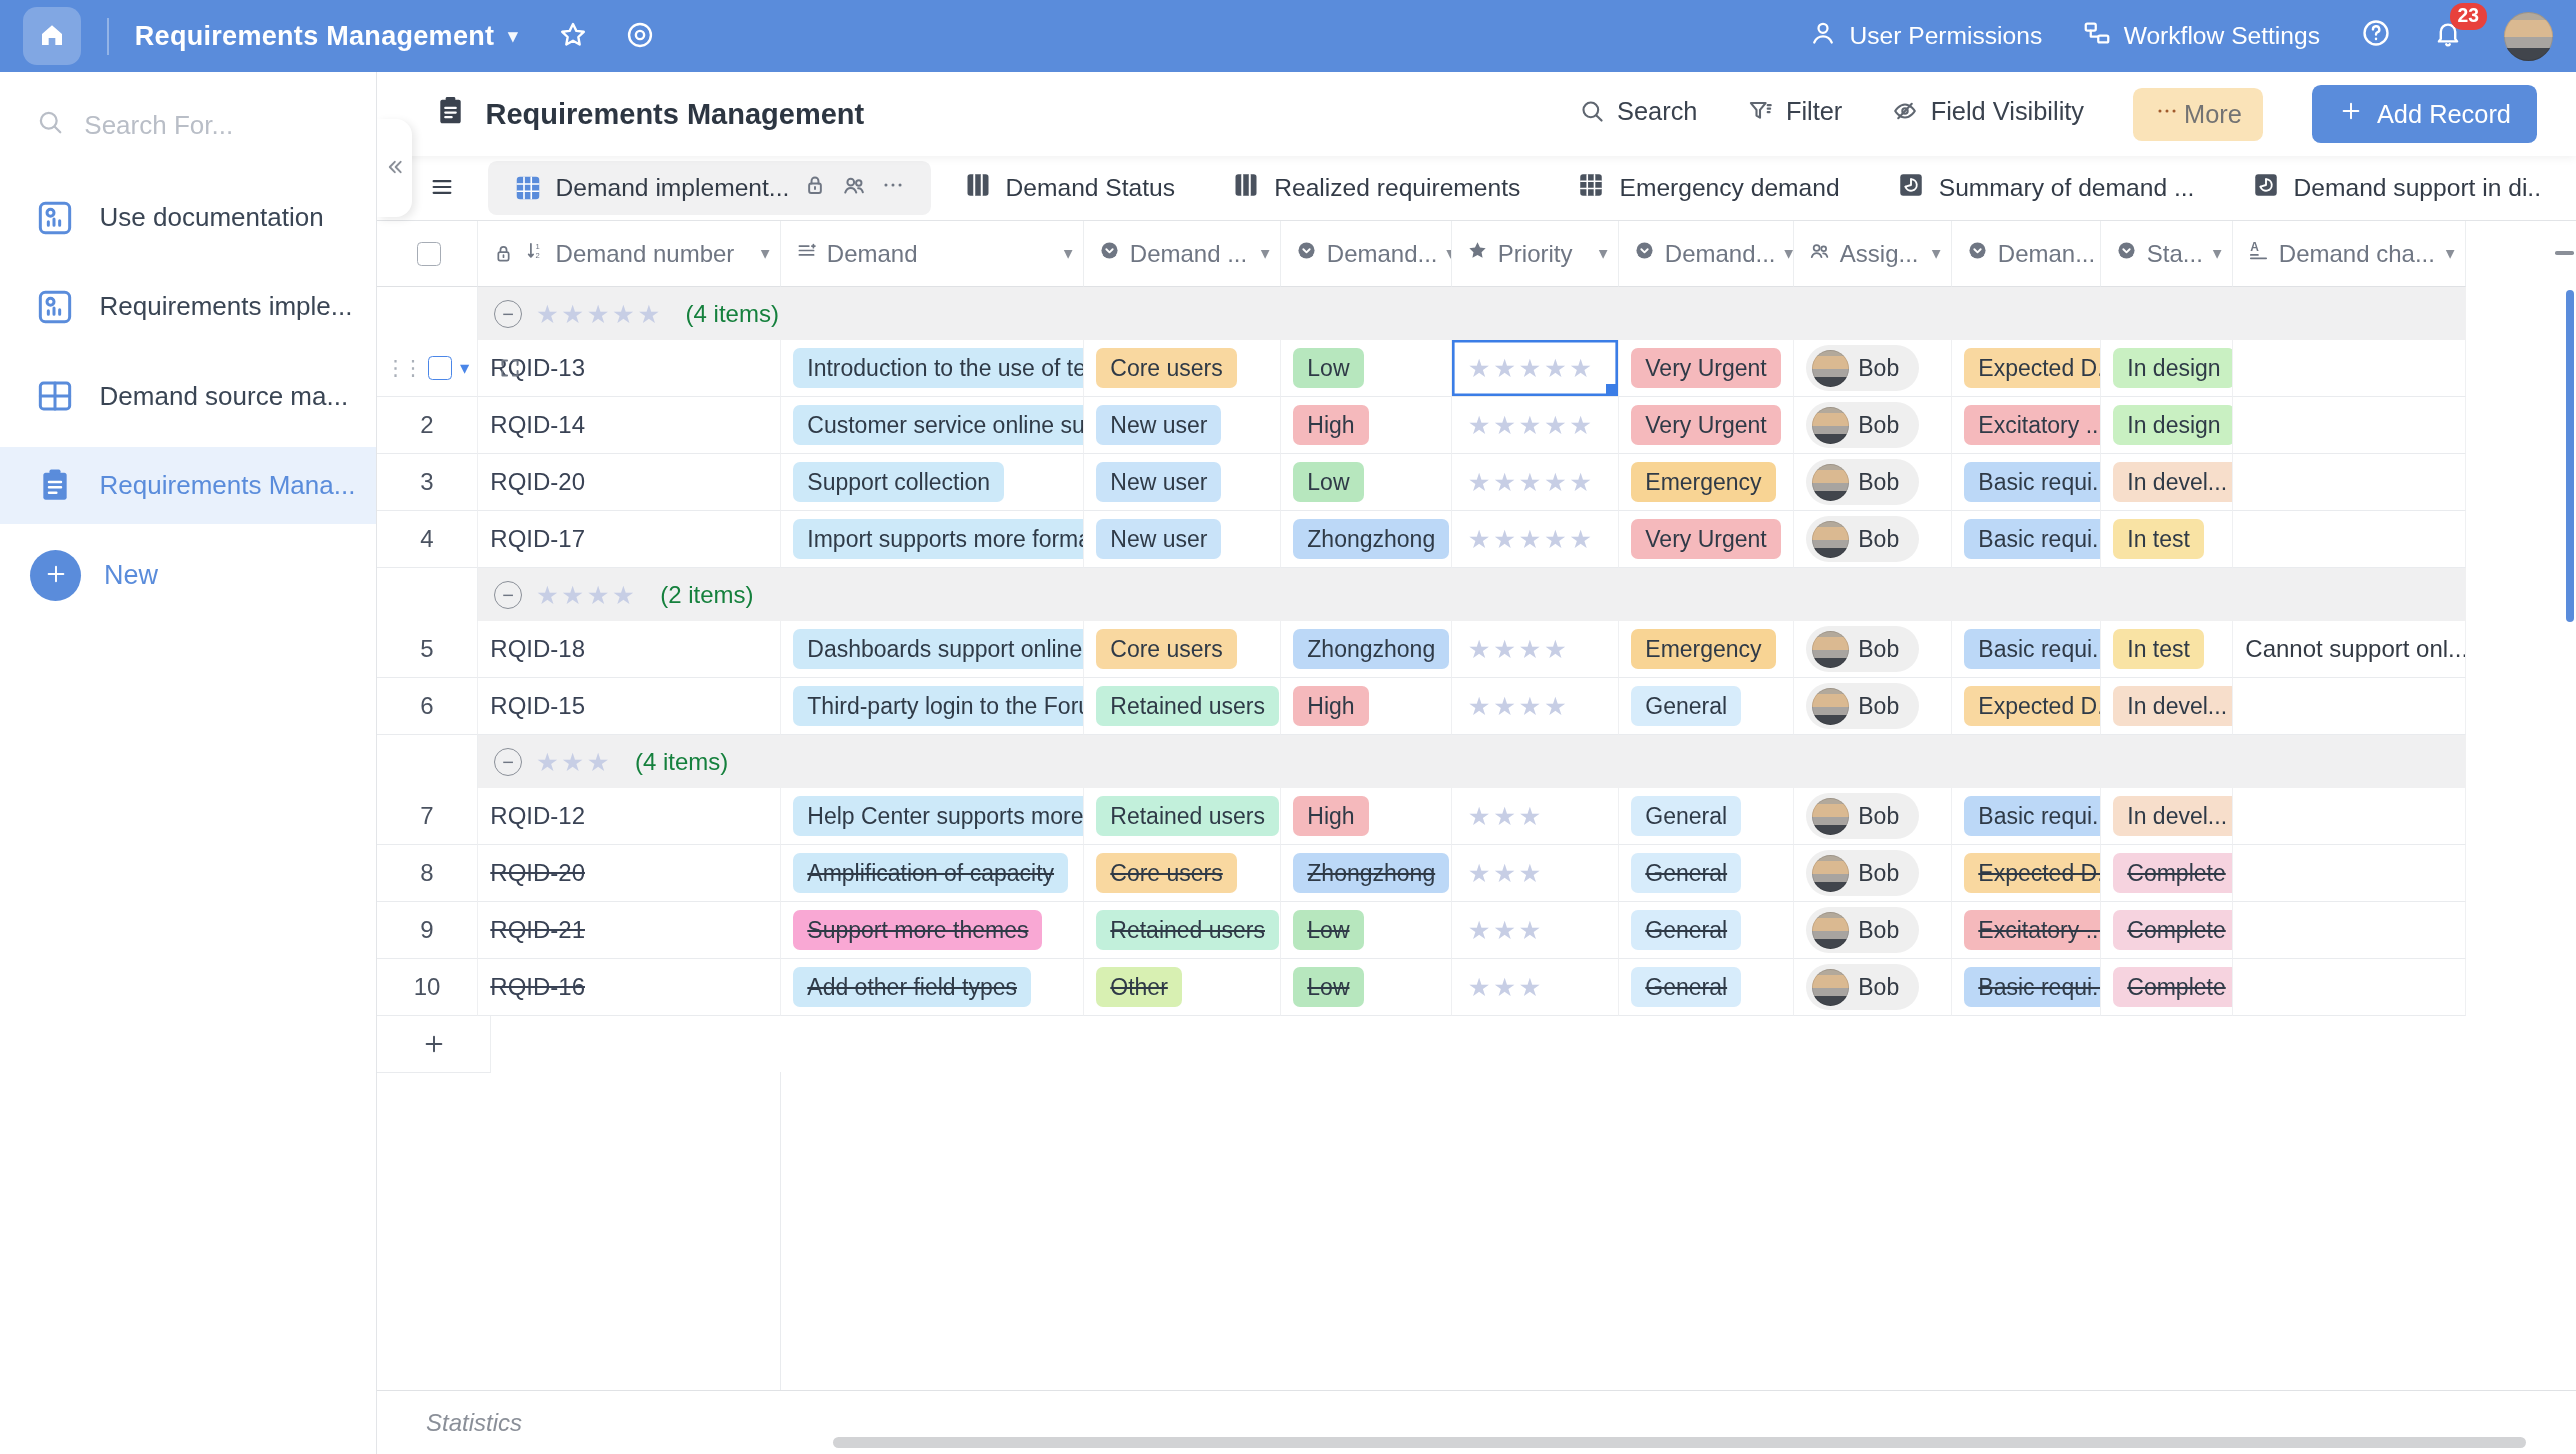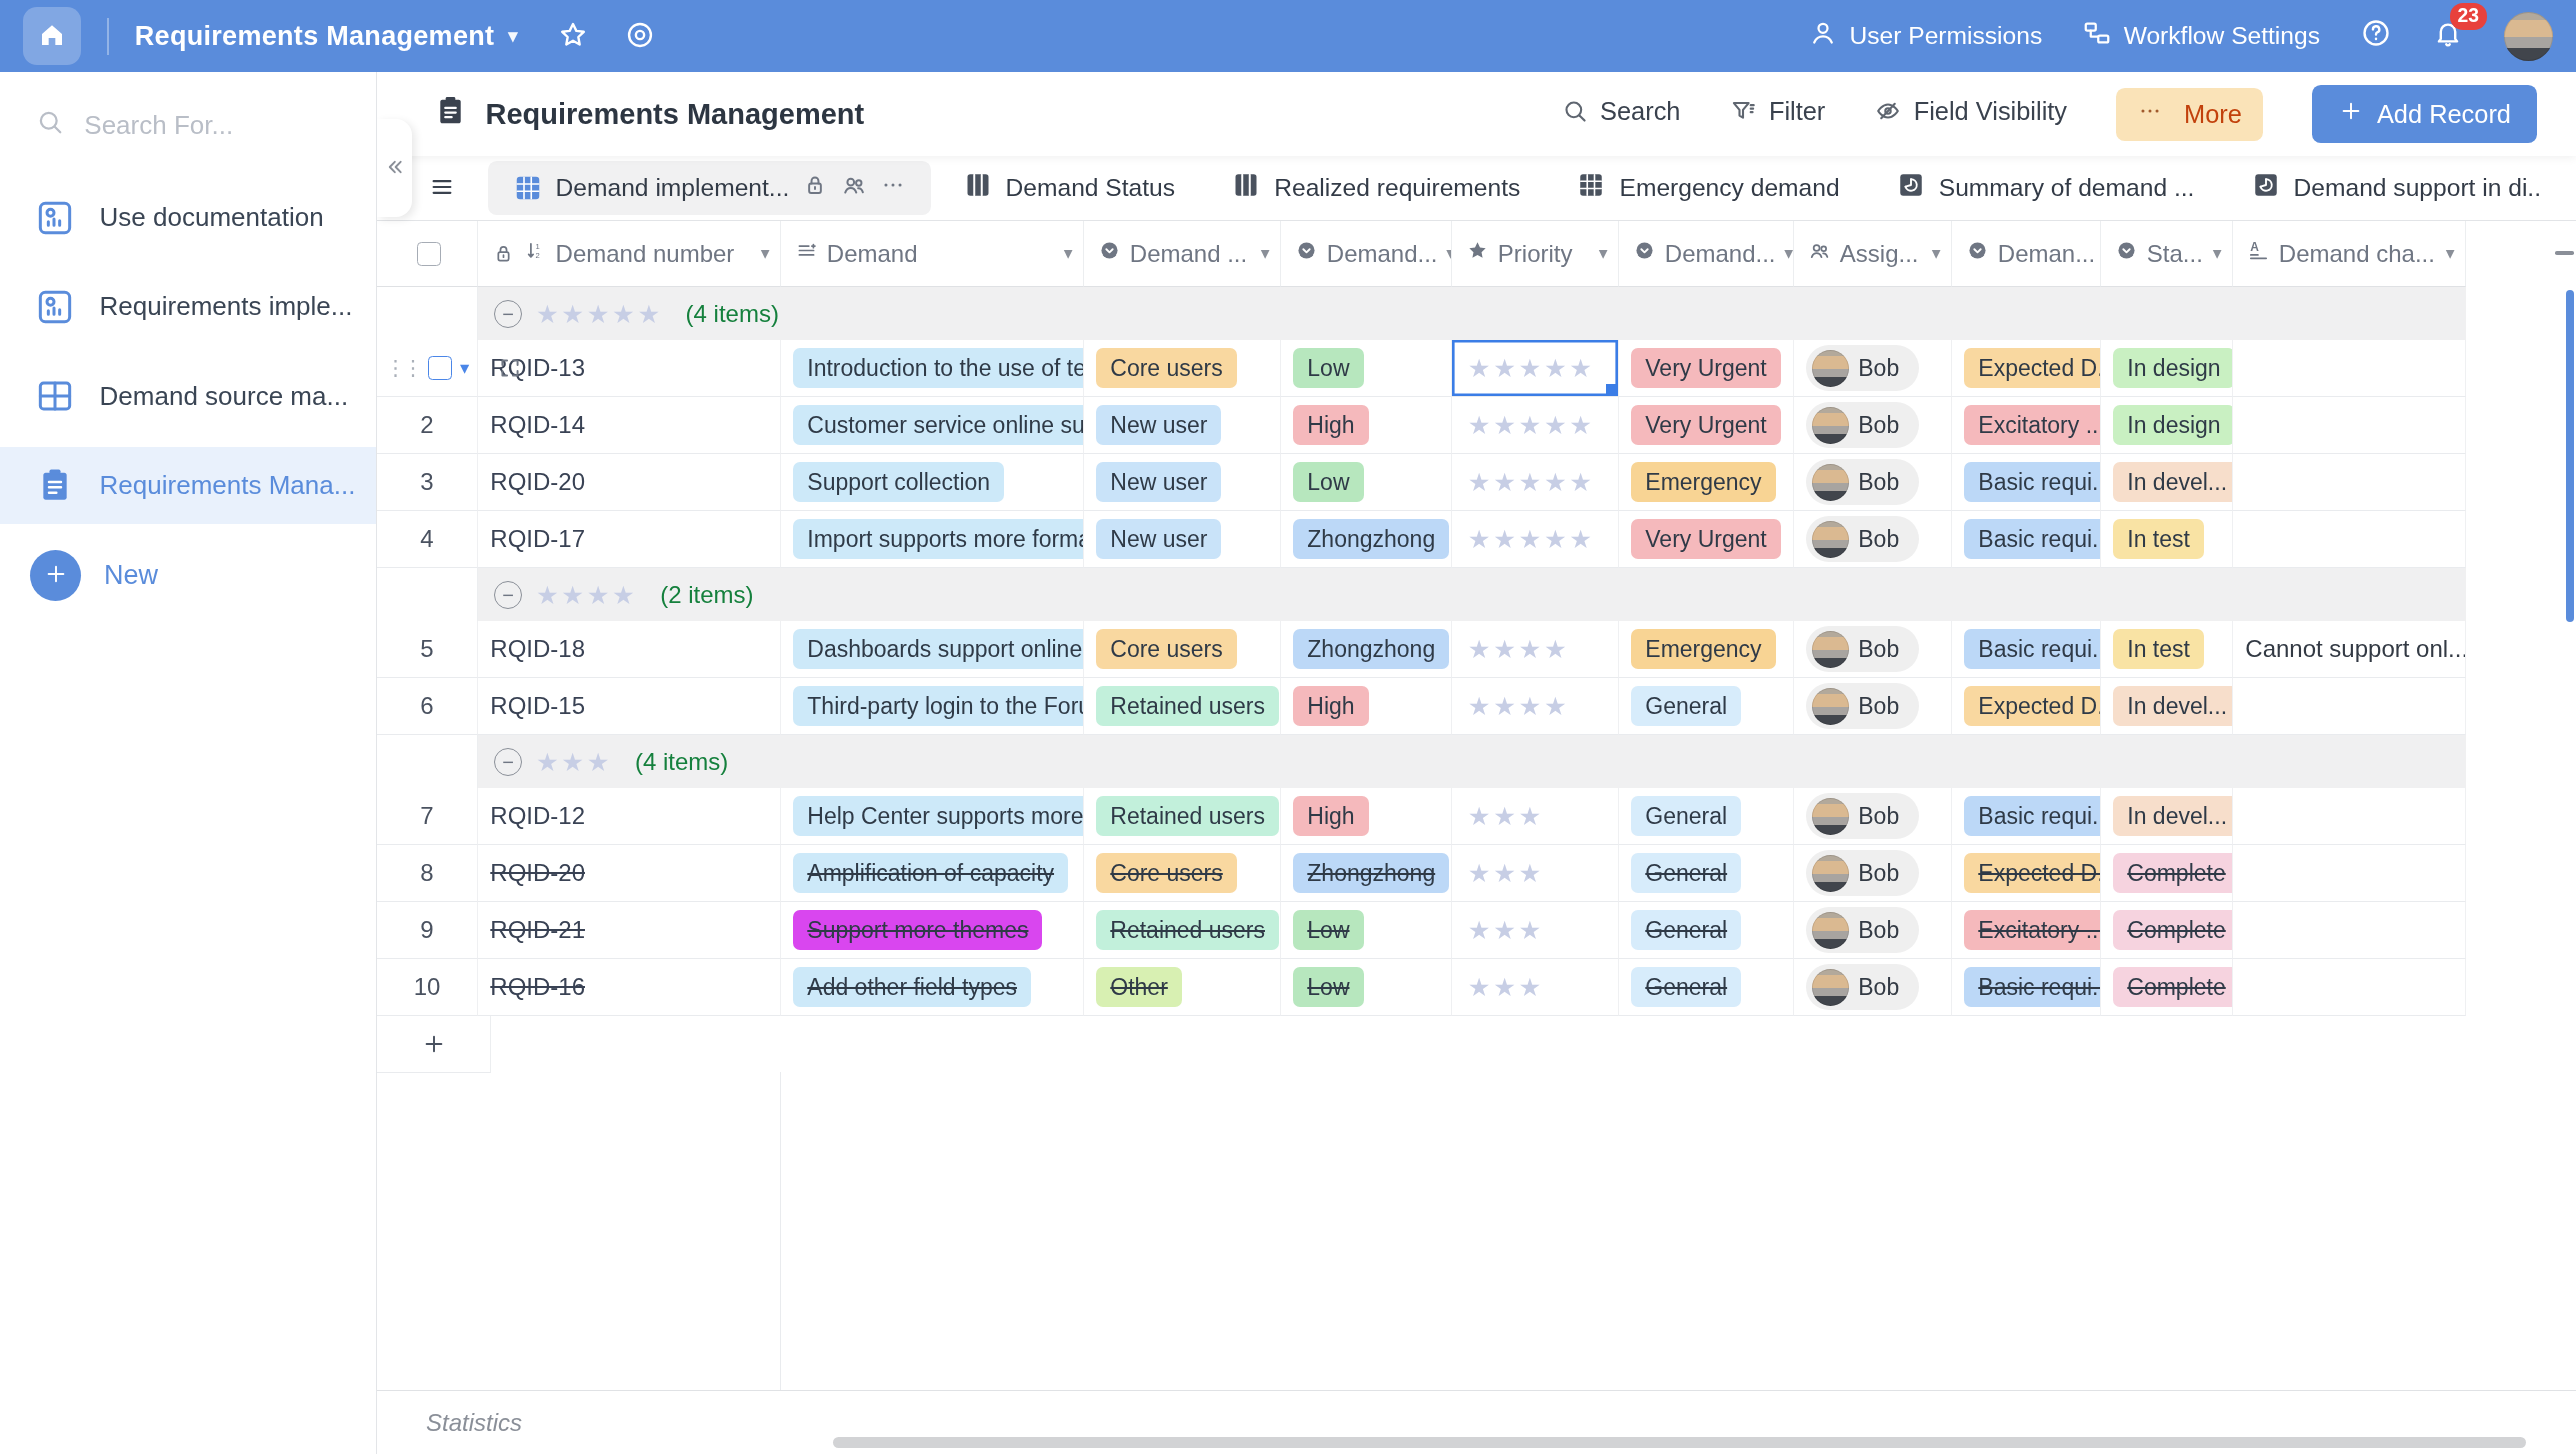--- a/index.html
+++ b/index.html
@@ -45,22 +45,22 @@
   
   .main{position:absolute;left:377px;top:72px;right:0;bottom:0;background:#fff}
   .vheader{position:absolute;top:0;left:0;right:0;height:84px;background:#fff;
            box-shadow:0 2.6px 8.8px rgba(0,0,0,.06);display:flex;align-items:center;
            padding:0 39px 0 56px;box-sizing:border-box;z-index:6}
   .vh-title{display:flex;align-items:center;gap:17.5px;font-size:29px;font-weight:700;color:#2d3642}
   .vh-title .ic{color:#3a424e}
   .vh-tools{margin-left:auto;display:flex;align-items:center;gap:49px;font-size:25.4px;color:#3a424e}
   .tool{display:flex;gap:11.4px;cursor:pointer}
   .tool .ic{color:#5f6670}
-  .more-btn{background:#fae3b8;color:#c2410c;border-radius:8.8px;padding:10.5px 21px;display:flex;
-            gap:21px;align-items:center;cursor:pointer}
+  .more-btn{background:#fae3b8;color:#737373;border-radius:8.8px;padding:10.5px 21px;display:flex;
+            gap:4px;align-items:center;cursor:pointer}
   .more-btn .ic{color:#a05a2c}
   .add-btn{background:#5a8cdb;color:#fff;border-radius:8.8px;padding:13px 26px;display:flex;
            gap:13px;align-items:center;cursor:pointer}
   .collapse{position:absolute;left:0;top:47px;width:35px;height:98px;background:#fff;
             border-radius:0 16px 16px 0;box-shadow:3.5px 2.6px 8.8px rgba(0,0,0,.09);display:flex;
             align-items:center;justify-content:center;color:#8a8f98;z-index:7;cursor:pointer}
   .tabsrow{position:absolute;top:84px;left:0;right:0;height:65px;display:flex;align-items:center;
            padding-left:51px;box-sizing:border-box;border-bottom:0.9px solid #e2e4e7;background:#fff;z-index:5}
   .hamb{color:#3a424e;margin-right:32px;cursor:pointer;display:flex}
   .tabs{display:flex;align-items:center;gap:7px}
@@ -772,21 +772,21 @@
         <div class="cell"></div>
       </div>
       <div class="row struck">
         <div class="cell c0">
           <span class="rownum">9</span>
         </div>
         <div class="cell c1">
           <span class="rqid">RQID-21</span>
         </div>
         <div class="cell">
-          <span class="chip" style="background:#d946ef">Support more themes</span>
+          <span class="chip" style="background:#f9a8d4">Support more themes</span>
         </div>
         <div class="cell">
           <span class="chip" style="background:#c2f0db">Retained users</span>
         </div>
         <div class="cell">
           <span class="chip" style="background:#b7e7be">Low</span>
         </div>
         <div class="cell">
           <span class="stars">★★★</span>
         </div>

